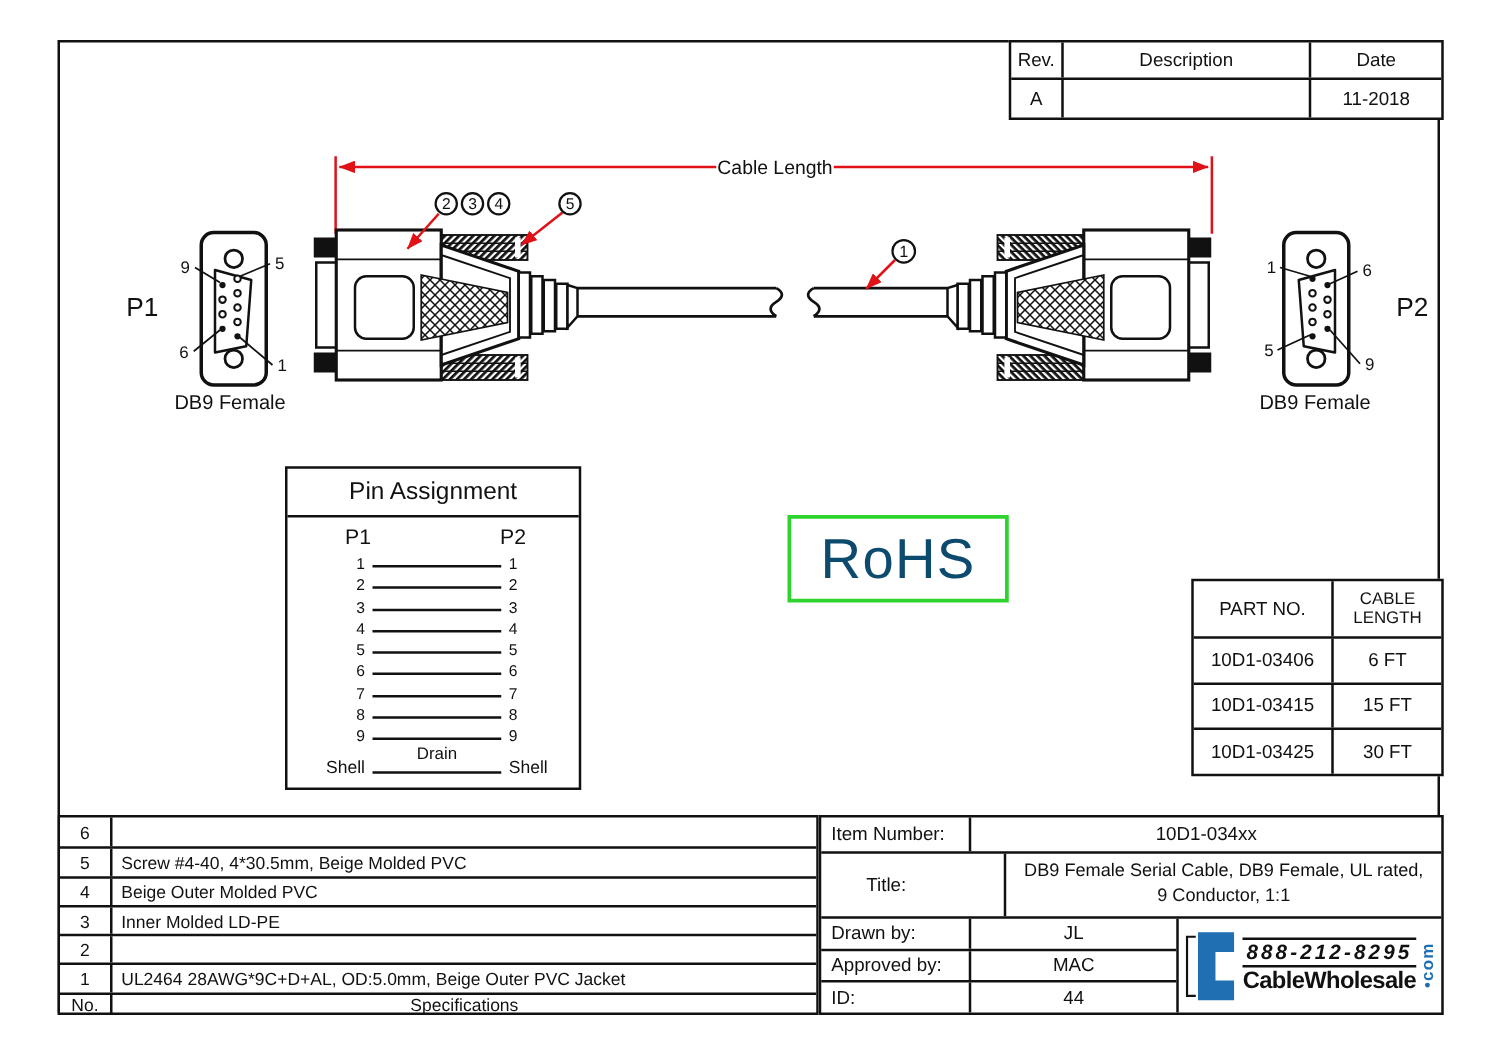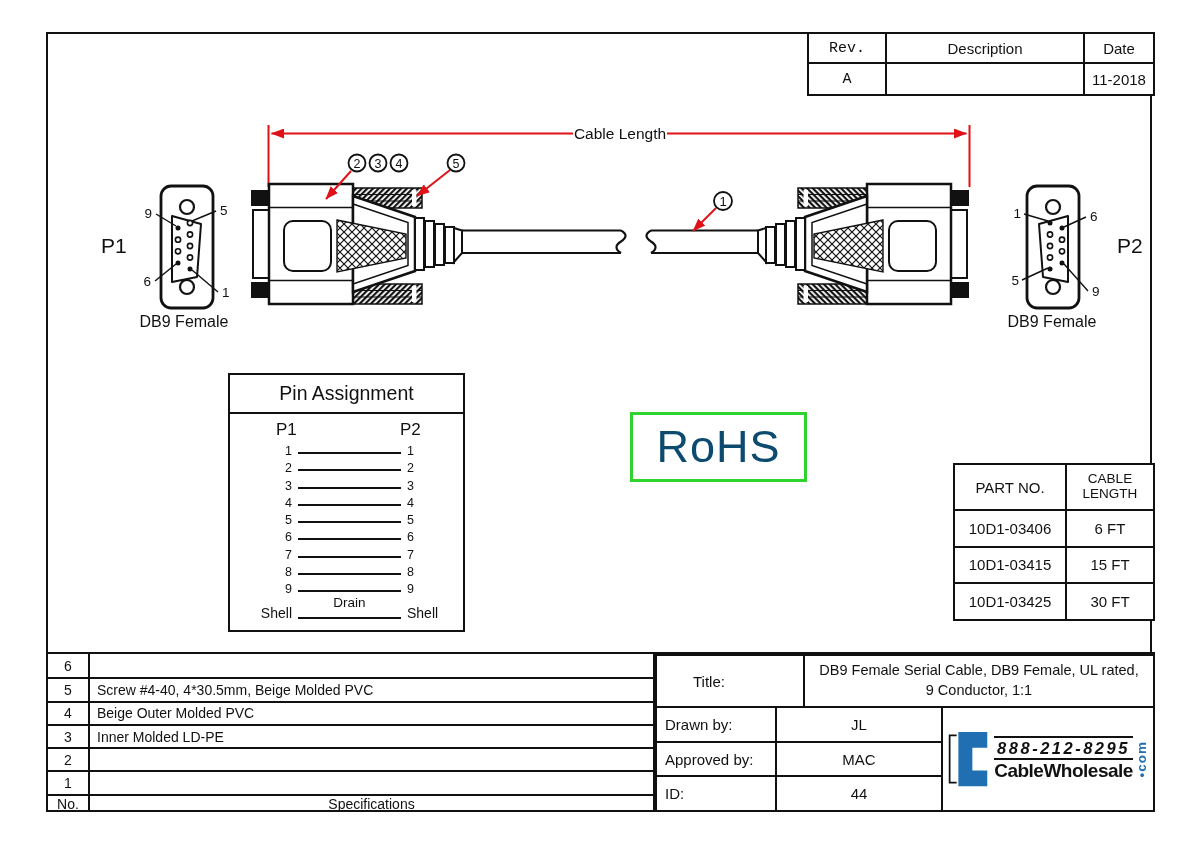--- a/index.html
+++ b/index.html
@@ -6,21 +6,21 @@
   .canvas{position:relative;width:1200px;height:848px;background:#fff;overflow:hidden;
           font-family:"Liberation Sans","DejaVu Sans",sans-serif;color:#111;}
   .abs{position:absolute;box-sizing:border-box;}
   #frame{left:46px;top:32px;width:1106px;height:778px;border:2.5px solid #111;}
 
   
   #rev-table{left:807px;top:32px;width:348px;border:2px solid #111;background:#fff;}
   .rev-row{display:flex;height:28px;}
   .rev-row + .rev-row{border-top:2px solid #111;height:30px;}
   .rev-c{display:flex;align-items:center;justify-content:center;font-size:15px;box-sizing:border-box;}
-  .rev-c1{width:78px;border-right:2px solid #111;font-family:Liberation Mono, monospace;}
+  .rev-c1{width:42px;border-right:2px solid #111;}
   .rev-c2{width:198px;border-right:2px solid #111;}
   .rev-c3{flex:1;}
 
   
   #pin-box{left:228px;top:373px;width:237px;height:259px;border:2.5px solid #111;background:#fff;}
   .pin-title{height:37px;line-height:37px;text-align:center;font-size:19.5px;border-bottom:2.5px solid #111;}
   .pin-head{position:relative;height:26px;font-size:17px;}
   .pin-head .ph1{position:absolute;left:46px;top:6px;}
   .pin-head .ph2{position:absolute;left:170px;top:6px;}
   #pin-rows{margin-top:3px;}
@@ -339,29 +339,34 @@
         </div>
         <div class="spec-row">
           <div class="sno">3</div>
           <div class="stx">Inner Molded LD-PE</div>
         </div>
         <div class="spec-row">
           <div class="sno">2</div>
         </div>
         <div class="spec-row">
           <div class="sno">1</div>
+          <div class="stx">UL2464 28AWG*9C+D+AL, OD:5.0mm, Beige Outer PVC Jacket</div>
         </div>
       </div>
     <div class="spec-footer">
       <div class="sno">No.</div>
       <div class="stx">Specifications</div>
     </div>
   </div>
 
   <div id="title-block" class="abs">
+    <div class="tb-row1">
+      <div class="tb-label">Item Number:</div>
+      <div class="tb-value">10D1-034xx</div>
+    </div>
     <div class="tb-row2">
       <div class="tb-label">Title:</div>
       <div class="tb-value tb-title-value">DB9 Female Serial Cable, DB9 Female, UL rated, 9 Conductor, 1:1</div>
     </div>
     <div class="tb-bottom">
       <div class="tb-left3">
         <div class="tb-srow">
           <div class="tb-label">Drawn by:</div>
           <div class="tb-sval">JL</div>
         </div>

